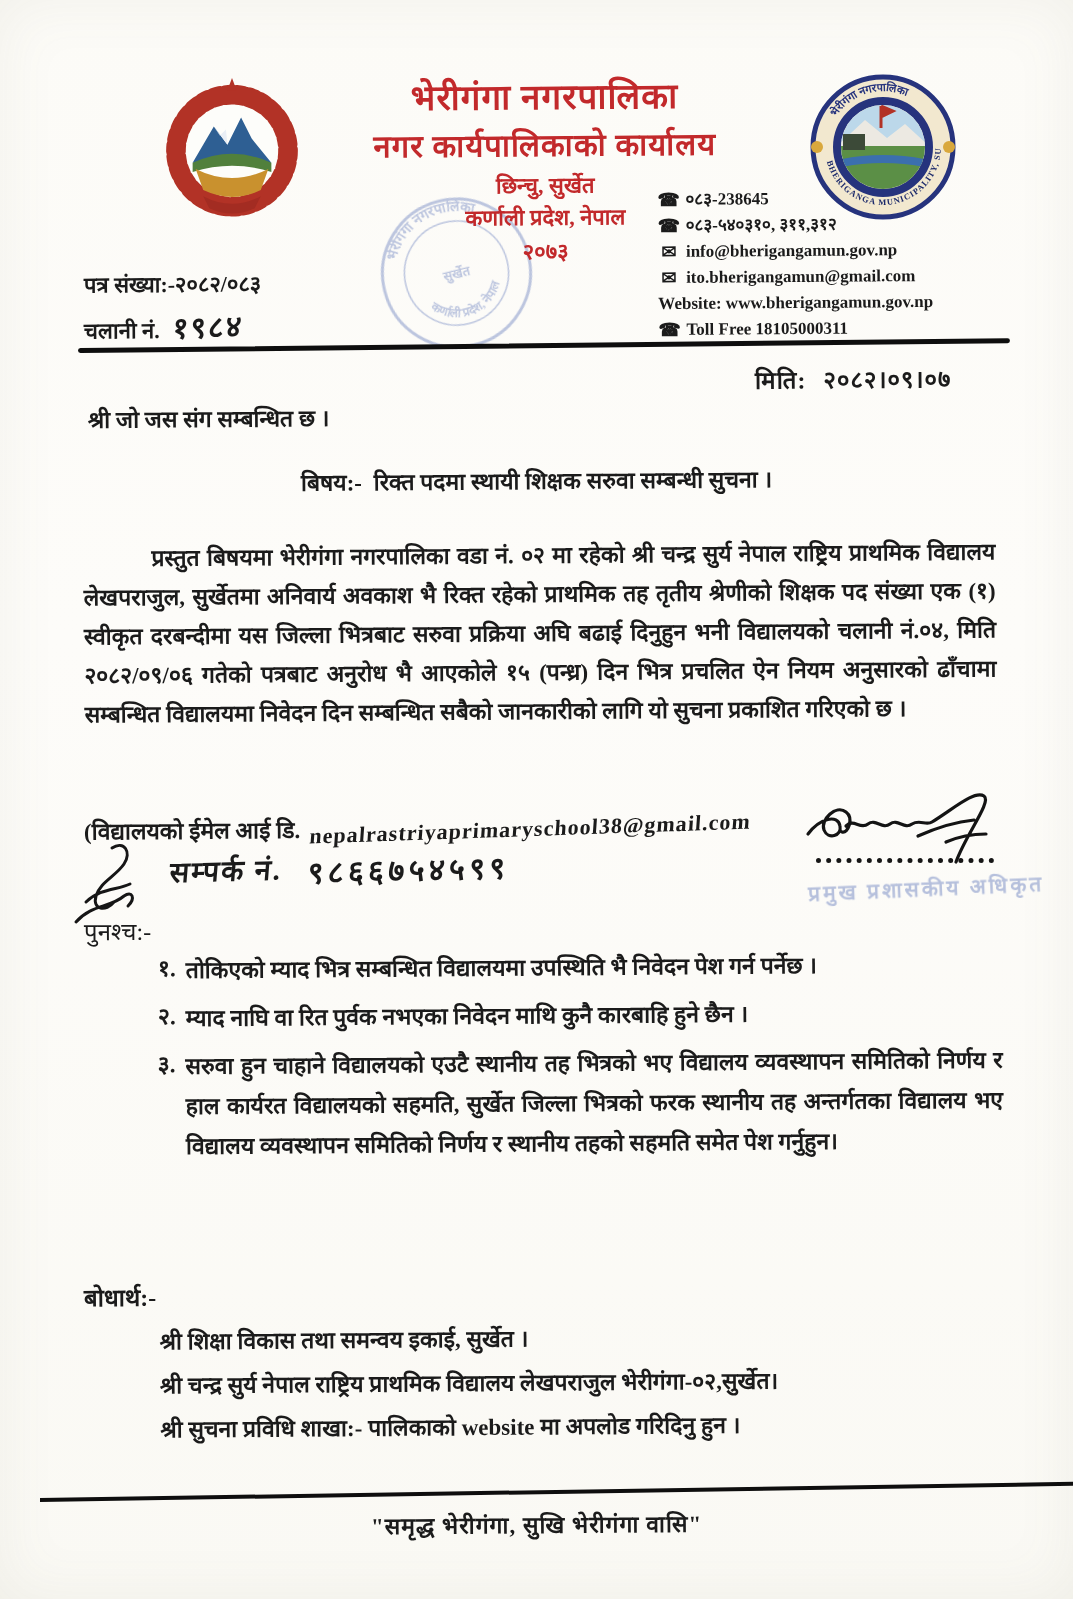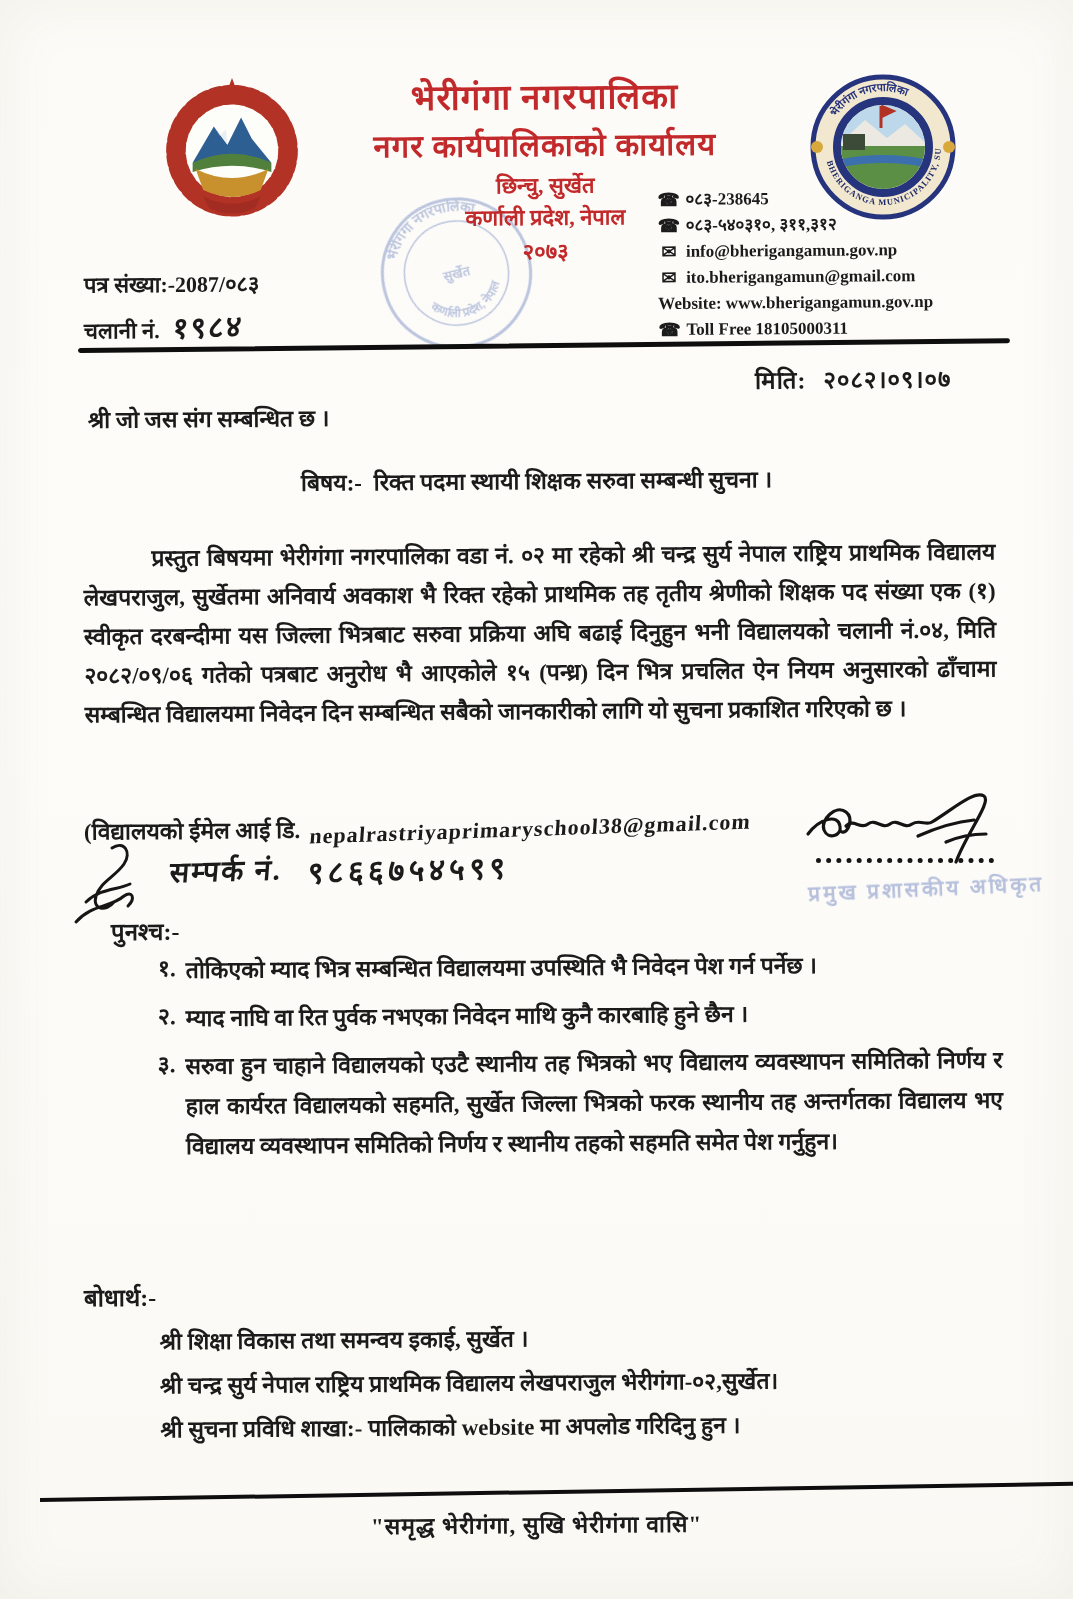--- a/index.html
+++ b/index.html
@@ -143,21 +143,21 @@
     <div class="row">
       <span>Website: www.bherigangamun.gov.np</span>
     </div>
     <div class="row">
       <span class="glyph">☎</span>
       <span>Toll Free 18105000311</span>
     </div>
   </div>
 
   <div class="abs ref tilt" style="left:84px;top:268px;">
-    <span>पत्र संख्या:-</span><span>2087/०८३</span>
+    <span>पत्र संख्या:-</span><span>२०८२/०८३</span>
   </div>
   <div class="abs ref tilt" style="left:84px;top:306px;">
     <span>चलानी नं.</span>
     <span class="hand" style="font-size:30px;margin-left:8px;">१९८४</span>
   </div>
 
   <div class="abs divider" style="left:78px;top:348px;width:932px;transform:rotate(-0.6deg);"></div>
 
   <div class="abs datefield tilt" style="left:755px;top:362px;">
     <span>मिति:</span>
@@ -193,21 +193,21 @@
       <path d="M10,52 C22,36 40,32 42,44 C44,54 30,58 26,48 C22,38 38,22 48,30 C56,36 50,52 44,50
                M48,44 C56,36 62,48 70,42 C78,36 84,48 92,42 C100,36 106,48 114,42 C122,37 128,44 134,40
                C154,28 176,8 186,14 C194,20 168,52 158,80
                M120,54 C138,46 156,40 176,38
                M148,60 C162,54 176,52 188,52" stroke="#141414" stroke-width="3.2" fill="none" stroke-linecap="round"></path>
     </svg>
     <div class="dotline" style="width:178px;margin-left:18px;margin-top:-14px;"></div>
   </div>
   <div class="abs bluestamp" style="left:808px;top:874px;">प्रमुख प्रशासकीय अधिकृत</div>
 
-  <div class="abs tilt" style="left:84px;top:914px;font-size:24px;font-weight:700;margin-left:27px;">पुनश्च:-</div>
+  <div class="abs tilt" style="left:84px;top:914px;font-size:24px;font-weight:400;">पुनश्च:-</div>
 
   <div class="abs" style="left:158px;top:948px;width:845px;">
     <div style="display:flex;gap:10px;margin-bottom:8px;" class="tilt">
       <span class="listnum">१.</span>
       <span class="listtext">तोकिएको म्याद भित्र सम्बन्धित विद्यालयमा उपस्थिति भै निवेदन पेश गर्न पर्नेछ ।</span>
     </div>
     <div style="display:flex;gap:10px;margin-bottom:8px;" class="tilt">
       <span class="listnum">२.</span>
       <span class="listtext">म्याद नाघि वा रित पुर्वक नभएका निवेदन माथि कुनै कारबाहि हुने छैन ।</span>
     </div>

